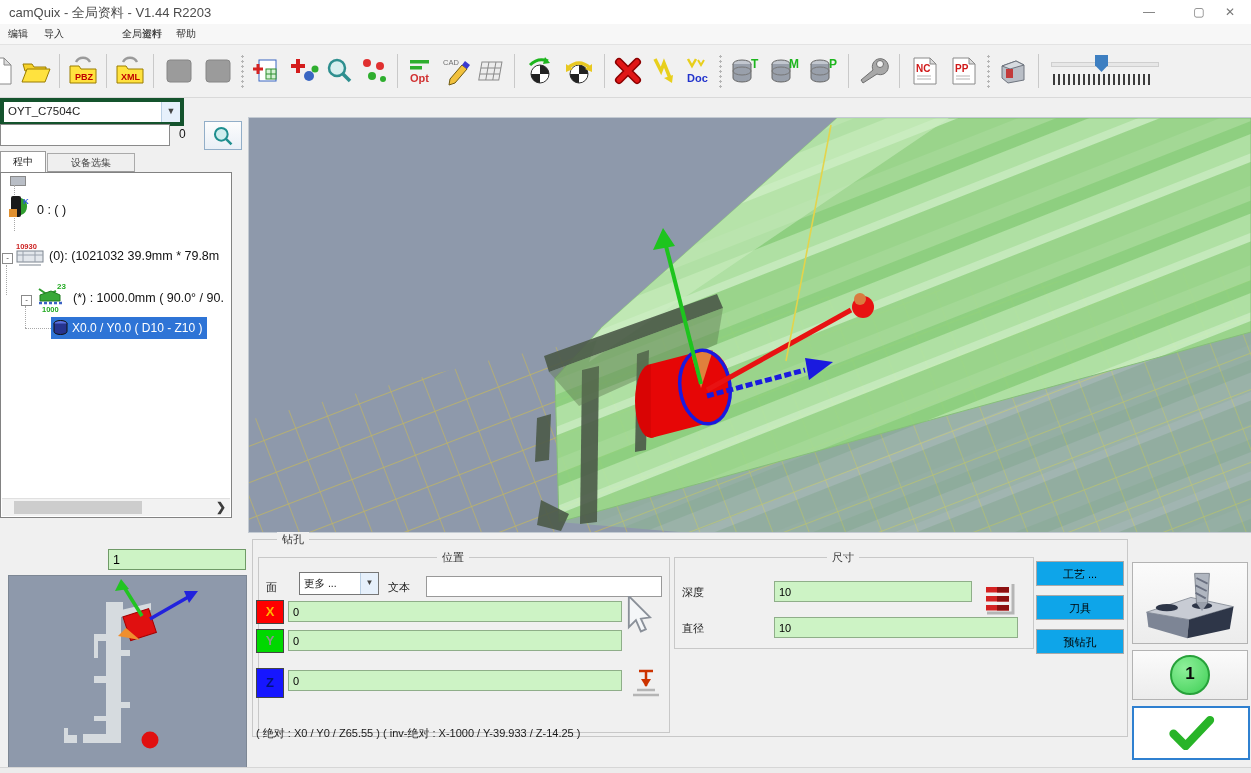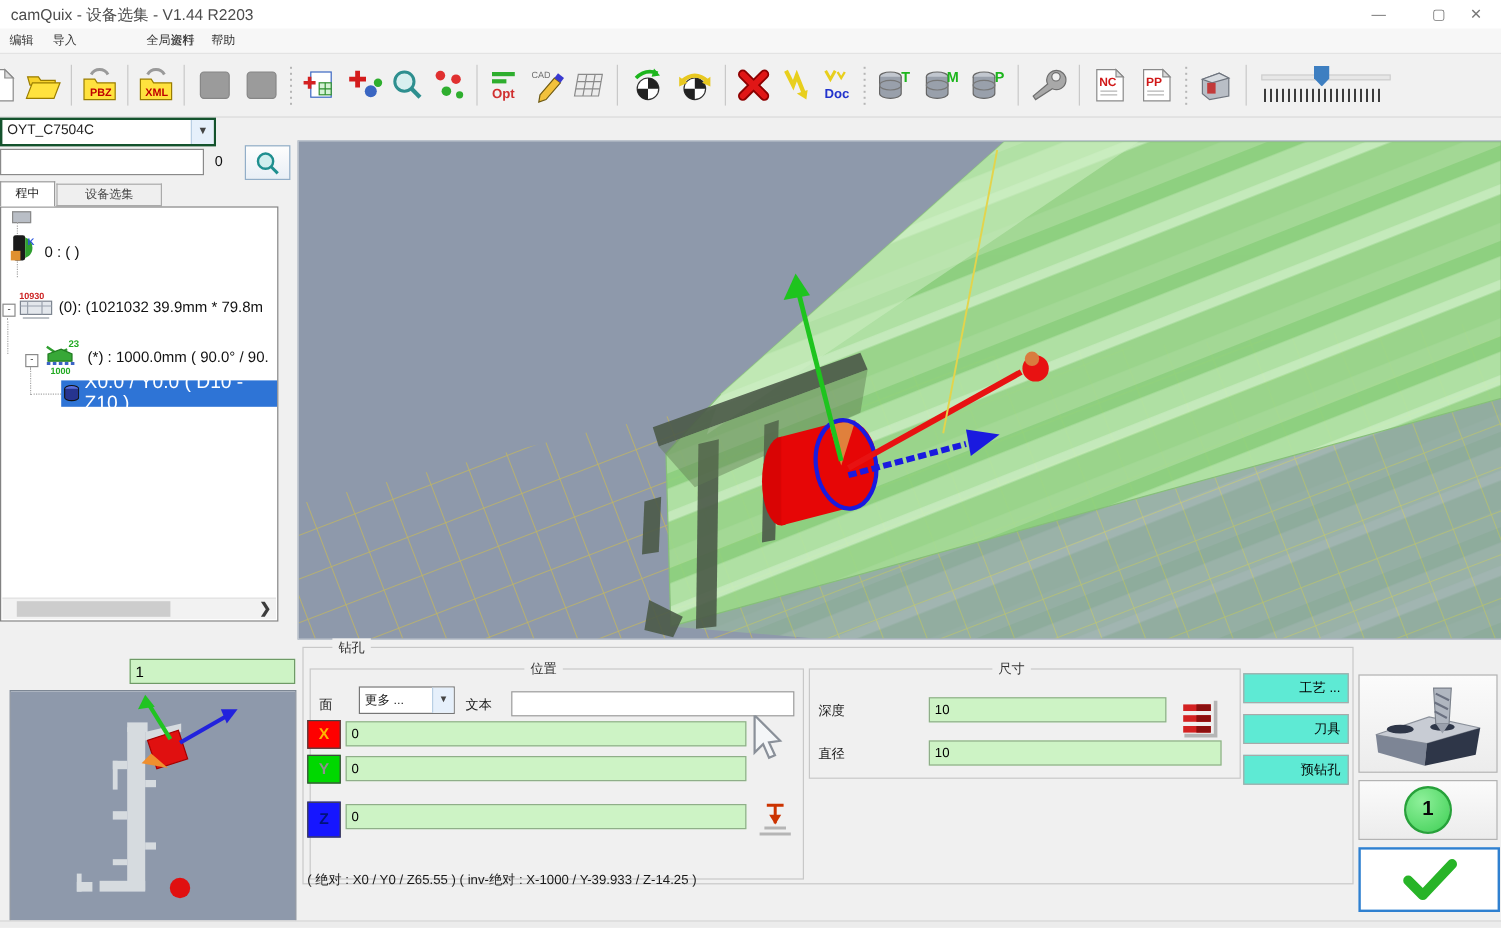--- a/index.html
+++ b/index.html
@@ -19,21 +19,21 @@
   .sep{width:1px;height:34px;background:#c9c9c9;margin:0 3px;flex:0 0 auto;}
   .dotsep{width:5px;height:34px;flex:0 0 auto;background-image:radial-gradient(#b5b5b5 1px,transparent 1.2px);background-size:5px 5px;}
   .clip16{width:16px;height:30px;overflow:hidden;flex:0 0 auto;}
   .slider{width:112px;height:34px;position:relative;flex:0 0 auto;margin-left:4px;}
   .slider .track{position:absolute;left:0;top:8px;width:106px;height:3px;background:#e7e7e7;border:1px solid #cfcfcf;}
   .slider .handle{position:absolute;left:44px;top:1px;width:13px;height:17px;background:#3e7fc1;
                   clip-path:polygon(0 0,100% 0,100% 60%,50% 100%,0 60%);}
   .slider .ticks{position:absolute;left:2px;top:20px;width:100px;height:11px;
                  background-image:repeating-linear-gradient(90deg,#3c3c3c 0 2px,transparent 2px 5px);}
   
-  .combo{left:0;top:98px;width:176px;height:20px;background:#fff;border:2px solid #14532d;font-size:11.5px;}
+  .combo{left:0;top:98px;width:176px;height:20px;background:#fff;border:4px solid #14532d;font-size:11.5px;}
   .combo .val{position:absolute;left:4px;top:3px;}
   .combo .arr{position:absolute;right:0;top:0;width:18px;height:100%;background:#e6f0fb;border-left:1px solid #b9cfe4;
               text-align:center;line-height:18px;font-size:9px;color:#444;}
   .searchin{left:0;top:124px;width:170px;height:22px;background:#fff;border:1px solid #8a8a8a;box-sizing:border-box;font-size:12px;padding:0 4px;}
   .cntlbl{left:179px;top:127px;font-size:12px;color:#111;}
   .searchbtn{left:204px;top:121px;width:36px;height:27px;background:linear-gradient(#fdfdfd,#e9eff6);
              border:1px solid #92aec8;display:flex;align-items:center;justify-content:center;}
   .tab{height:21px;font-size:10px;box-sizing:border-box;text-align:center;}
   .tab1{left:0;top:151px;width:46px;background:#fff;border:1px solid #9a9a9a;border-bottom:none;line-height:20px;z-index:2;}
   .tab2{left:47px;top:153px;width:88px;height:19px;background:#efefef;border:1px solid #aaa;border-bottom:1px solid #9a9a9a;line-height:17px;color:#444;}
@@ -52,35 +52,35 @@
   .viewport{left:248px;top:117px;width:1002px;height:414px;border:1px solid #c3cad2;background:#8e99ab;}
   
   .grp{position:absolute;border:1px solid #c8c8c8;}
   .grplbl{position:absolute;top:-8px;background:#f0f0f0;padding:0 5px;font-size:11px;color:#333;}
   .lbl{position:absolute;font-size:11px;color:#222;}
   .ginput{position:absolute;background:#cdf3c5;border:1px solid #8fae89;box-sizing:border-box;font-size:11px;padding:0 4px;height:21px;}
   .winput{position:absolute;background:#fff;border:1px solid #999;box-sizing:border-box;font-size:12px;padding:0 4px;height:21px;}
   .chip{position:absolute;width:28px;height:24px;border:1px solid #444;box-sizing:border-box;
         text-align:center;font-weight:bold;font-size:13px;line-height:22px;}
   .combo2{position:absolute;left:288px;top:572px;width:78px;height:21px;background:#fff;border:1px solid #767676;font-size:10.5px;margin-left:11px;}
-  .pbtn{position:absolute;width:88px;height:25px;background:#5eead4;border:1px solid #a9a9a9;
-        font-size:11px;text-align:right;line-height:23px;}
+  .pbtn{position:absolute;width:88px;height:25px;background:#0ea5e9;border:1px solid #a9a9a9;
+        font-size:11px;text-align:center;line-height:23px;}
   .bigbtn{position:absolute;left:1132px;width:114px;background:linear-gradient(#fbfbfb,#ececec);
           border:1px solid #b3b3b3;display:flex;align-items:center;justify-content:center;}
   .okbtn{border:2px solid #2f80d0;background:#fff;}
   .onecircle{width:36px;height:36px;border-radius:50%;background:radial-gradient(circle at 35% 30%,#8ef09a,#3fcf55);
              border:2px solid #27a13a;text-align:center;line-height:34px;font-size:17px;font-weight:bold;color:#0a0a0a;}
   .coords{position:absolute;left:256px;top:726px;font-size:11px;color:#1a1a1a;white-space:nowrap;}
   .bottomedge{left:0;top:767px;width:1251px;height:6px;background:#ececec;border-top:1px solid #d6d6d6;}
 </style>
 </head>
 <body>
 
 <div class="abs titlebar">
-  <span class="abs title">camQuix - 设备选集 - V1.44 R2203</span>
+  <span class="abs title">camQuix - 全局资料 - V1.44 R2203</span>
   <span class="abs winbtn" style="left:1128px;">—</span>
   <span class="abs winbtn" style="left:1178px;">▢</span>
   <span class="abs winbtn" style="left:1209px;">✕</span>
 </div>
 
 <div class="abs menubar">
   <span class="abs menuitem" style="left:8px;">编辑</span>
   <span class="abs menuitem" style="left:44px;">导入</span>
   <span class="abs menuitem" style="left:82px;margin-left:40px;">全局资料</span>
   <span class="abs menuitem" style="left:142px;">运行</span>
@@ -284,21 +284,21 @@
   </svg>
   <div class="titem" style="left:72px;top:118px;">(*) :  1000.0mm ( 90.0° / 90.</div>
 
   <div class="dotv" style="left:24px;top:133px;height:22px;"></div>
   <div class="doth" style="left:24px;top:155px;width:26px;"></div>
   <div class="abs sel" style="left:50px;top:144px;height:19px;display:flex;align-items:center;gap:4px;">
     <svg width="15" height="16" viewBox="0 0 15 16">
       <ellipse cx="7.5" cy="3.5" rx="6.5" ry="3" fill="#5a6fdc" stroke="#111"></ellipse>
         <path d="M1,3.5 v8 a6.5,3 0 0 0 13,0 v-8" fill="#26348f" stroke="#111"></path>
     </svg>
-    <span style="font-size:16px;">X0.0 / Y0.0  ( D10 - Z10 )</span>
+    <span style="font-size:12px;">X0.0 / Y0.0  ( D10 - Z10 )</span>
   </div>
   <div class="hscroll">
     <div class="hthumb"></div>
     <div class="harr">❯</div>
   </div>
 </div>
 
 <input class="abs holeidx" value="1" style="">
 
 <svg class="abs preview" viewBox="0 0 237 191">

